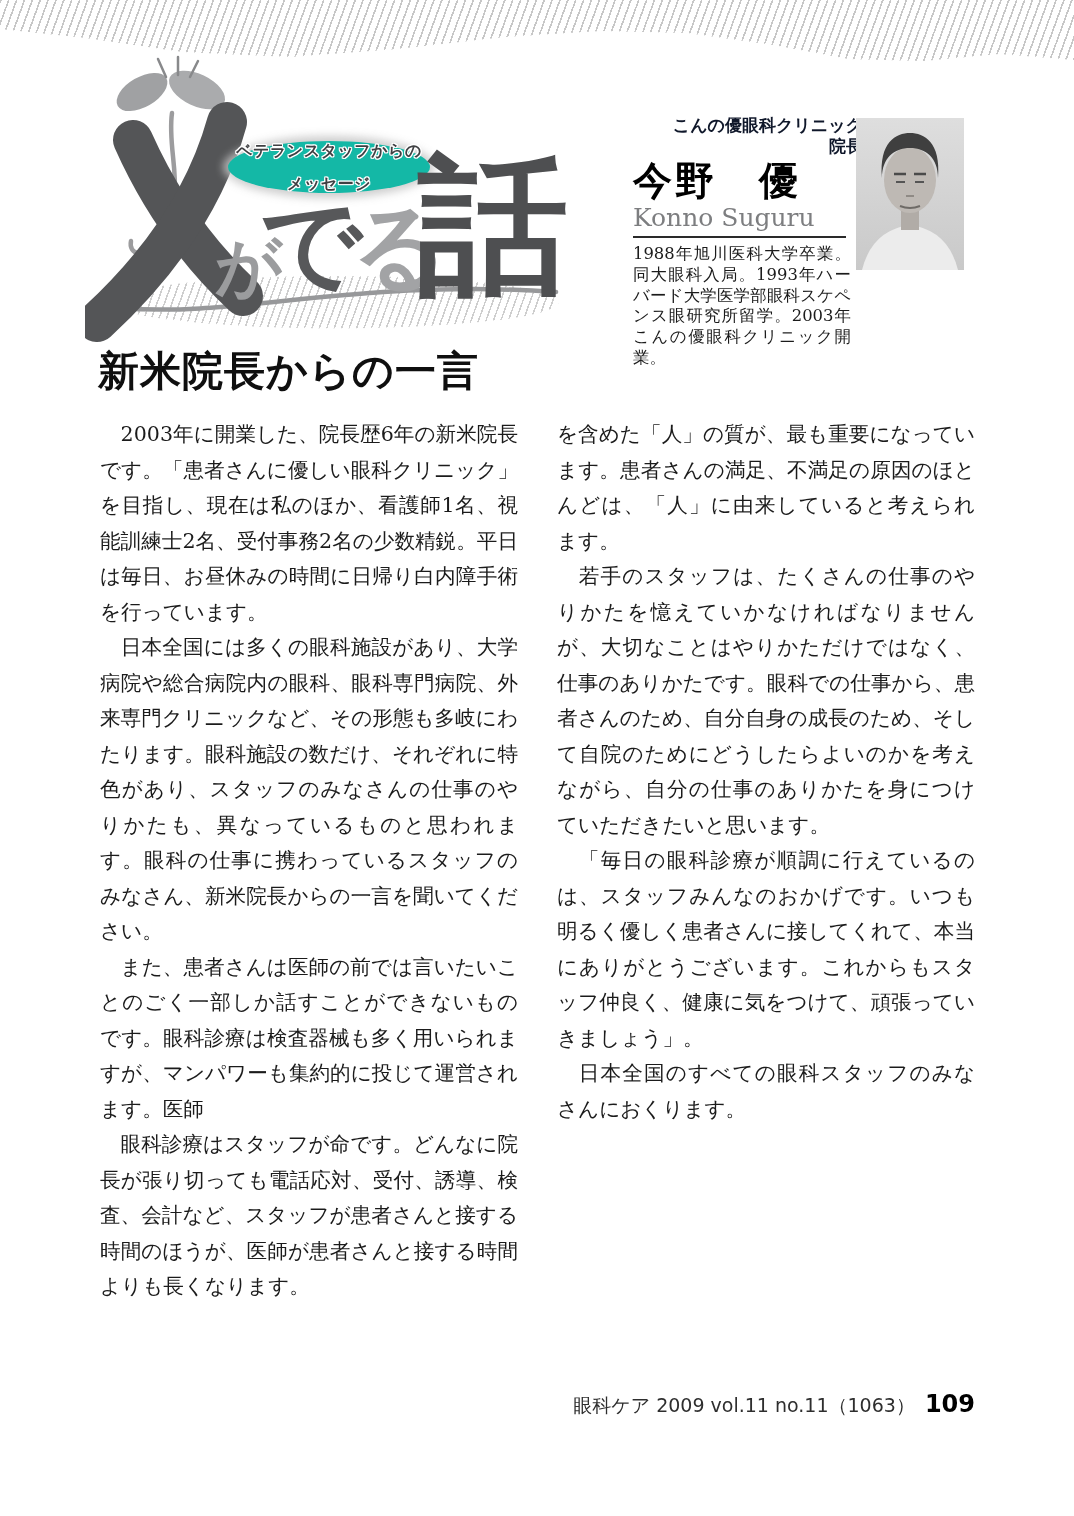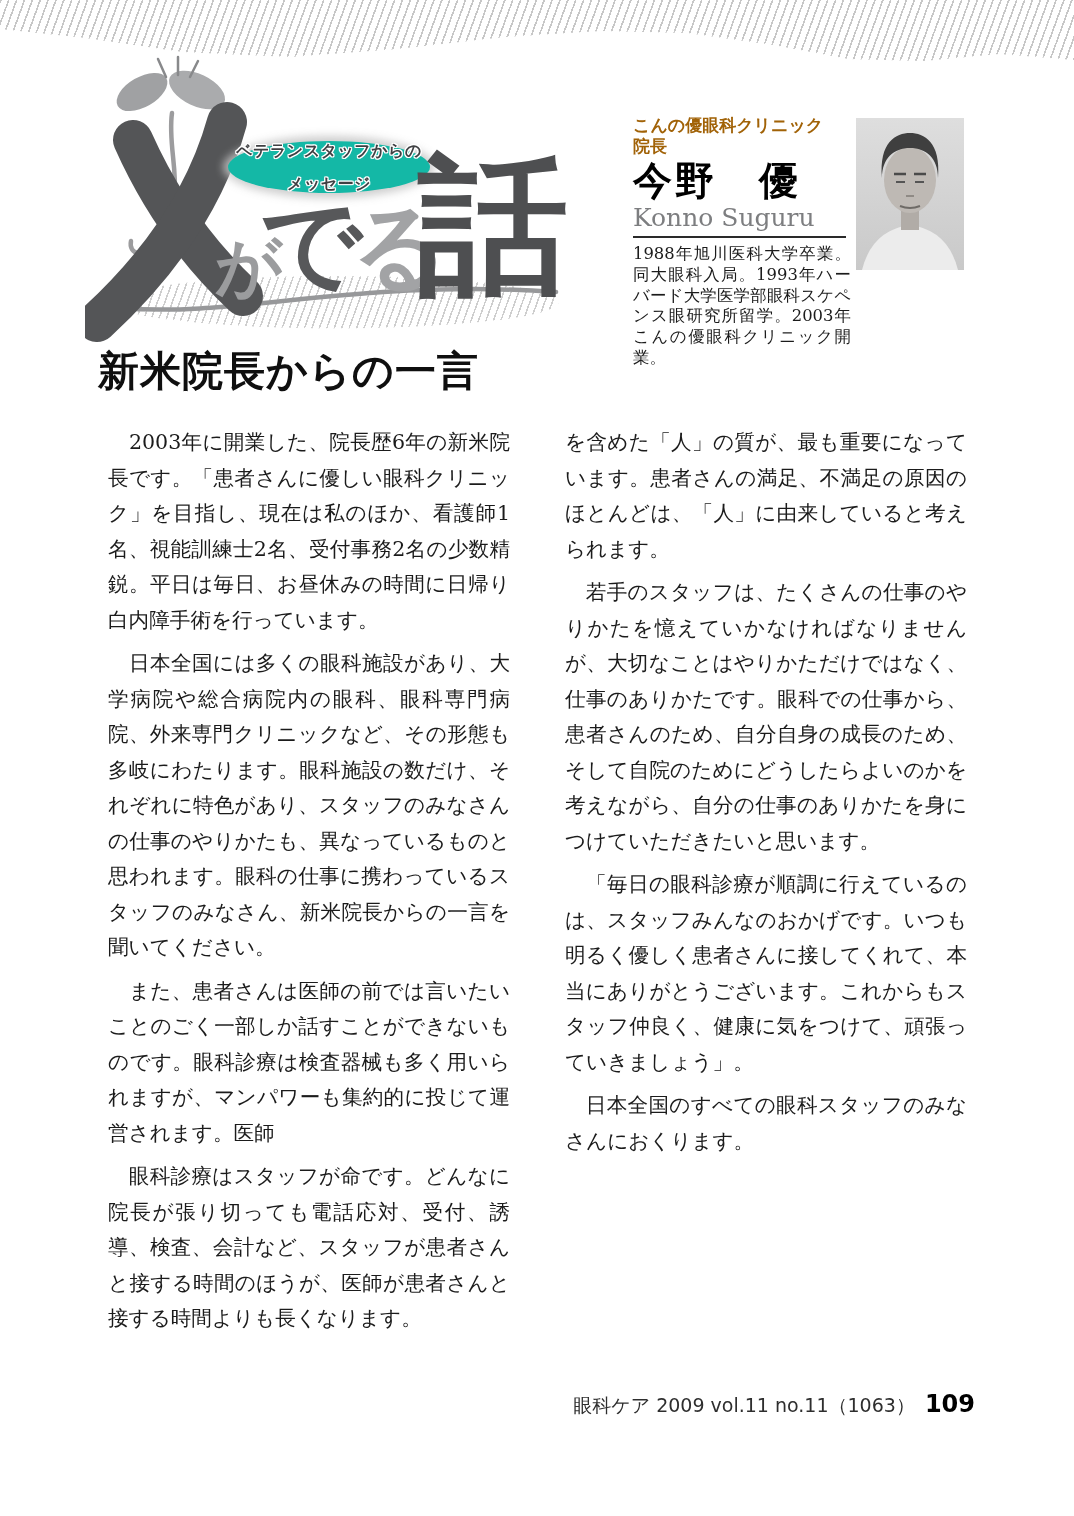--- a/index.html
+++ b/index.html
@@ -25,40 +25,40 @@
   .ch-ru{left:352px;top:199px;font-size:95px;color:#a2a3a5;}
   .ch-wa{left:418px;top:150px;font-size:150px;color:#4e4f51;}
   .badge{position:absolute;left:228px;top:141px;width:202px;height:52px;border-radius:50%;
     background:#14b8a6;box-shadow:0 0 9px 5px rgba(198,198,198,.85);
     display:flex;flex-direction:column;align-items:center;justify-content:space-between;}
   .badge span{font-size:16px;font-weight:bold;color:#3f4043;line-height:19px;letter-spacing:.5px;
     text-shadow:-1px -1px 0 #fff,1px -1px 0 #fff,-1px 1px 0 #fff,1px 1px 0 #fff,0 -1px 0 #fff,0 1px 0 #fff,-1px 0 0 #fff,1px 0 0 #fff;}
 
   
   .author{position:absolute;left:633px;top:115px;width:230px;}
-  .affiliation,.jobtitle{font-size:17px;font-weight:bold;color:#a16207;line-height:21px;}
+  .affiliation,.jobtitle{font-size:17px;font-weight:bold;color:#0f172a;line-height:21px;text-align:right;}
   .author-name{font-family:"DejaVu Serif","Liberation Serif",serif;font-size:39px;font-weight:bold;
     color:#000;letter-spacing:3px;margin-top:0;line-height:46px;}
   .romanized{font-family:"DejaVu Serif","Liberation Serif",serif;font-size:25px;color:#7d7e80;
     line-height:30px;}
   .author-rule{width:213px;border-bottom:2px solid #2a2a2a;margin-top:3px;}
   .bio{font-family:"DejaVu Serif","Liberation Serif",serif;font-size:16.4px;color:#1b1b1b;
     line-height:20.8px;text-align:justify;width:218px;margin-top:6px;}
 
   
   .photo{position:absolute;left:856px;top:118px;width:108px;height:152px;overflow:hidden;}
 
   
   .headline{position:absolute;left:98px;top:344px;margin:0;font-size:41px;font-weight:700;
     color:#0f0f0f;letter-spacing:1px;font-family:"DejaVu Sans","Liberation Sans",sans-serif;}
 
   
   .col{position:absolute;top:417px;width:418px;font-family:"DejaVu Serif","Liberation Serif",serif;
     font-size:20.6px;color:#1b1b1b;line-height:35.5px;text-align:justify;}
-  .col p{margin:8px;}
+  .col p{margin:0;}
   .col-left{left:100px;}
   .col-right{left:557px;}
 
   
   .footer{position:absolute;top:1390px;right:99px;text-align:right;color:#2e2e2e;font-size:19px;}
   .footer .pagenum{font-size:24px;font-weight:bold;color:#000;margin-left:10px;}
 </style>
 </head>
 <body>
 

